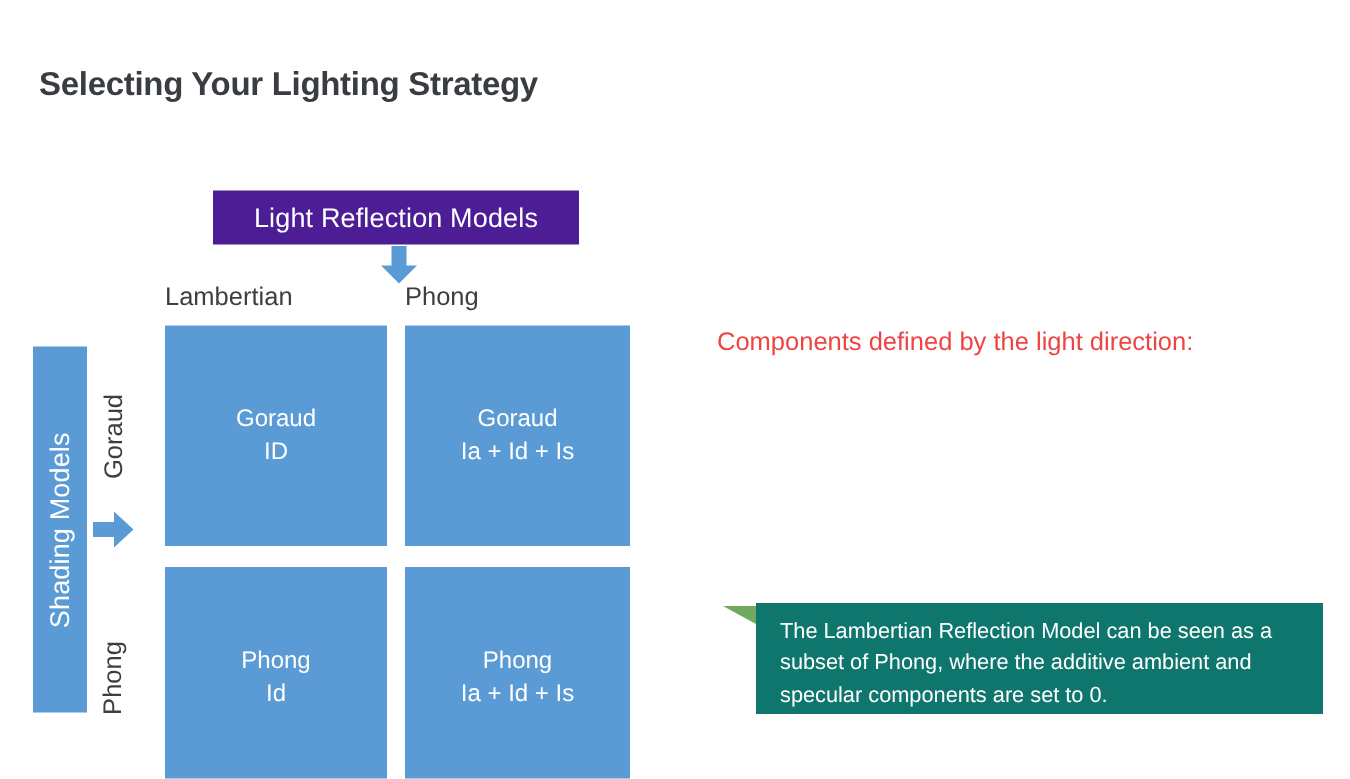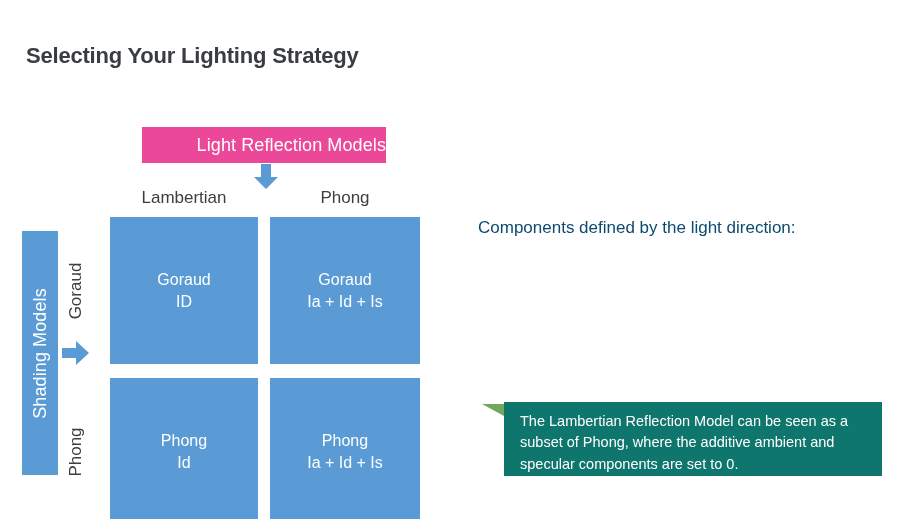--- a/index.html
+++ b/index.html
@@ -38,24 +38,24 @@
     white-space: nowrap;
   }
 
   
   #col-header-banner {
     position: absolute;
     left: 142px;
     top: 99px;
     width: 244px;
     height: 36px;
-    background: #ec4899;
-    display: flex;
-    align-items: center;
-    justify-content: flex-end;
+    background: #4c1d95;
+    display: flex;
+    align-items: center;
+    justify-content: center;
   }
   #col-header-banner .banner-text {
     color: #ffffff;
     font-size: 18px;
     letter-spacing: 0.1px;
     white-space: nowrap;
   }
 
   
   #down-arrow {
@@ -65,21 +65,21 @@
     width: 28px;
     height: 26px;
   }
 
   
   .col-label {
     position: absolute;
     top: 160px;
     font-size: 17px;
     color: #3c3f42;
-    text-align: center;
+    text-align: left;
     white-space: nowrap;
   }
   #col-label-0 { left: 110px; width: 148px; }
   #col-label-1 { left: 270px; width: 150px; }
 
   
   #row-header-banner {
     position: absolute;
     left: 22px;
     top: 203px;
@@ -145,21 +145,21 @@
   #cell-1-1 { left: 270px; top: 350px; width: 150px; height: 147px; }
 
   .cell-line { display: block; }
 
   
   #legend-heading {
     position: absolute;
     left: 478px;
     top: 190px;
     font-size: 17px;
-    color: #0c4a6e;
+    color: #ef4444;
     white-space: nowrap;
   }
   #legend-list {
     position: absolute;
     left: 478px;
     top: 239px;
     font-size: 17px;
     color: #3c3f42;
     line-height: 1.45;
   }

